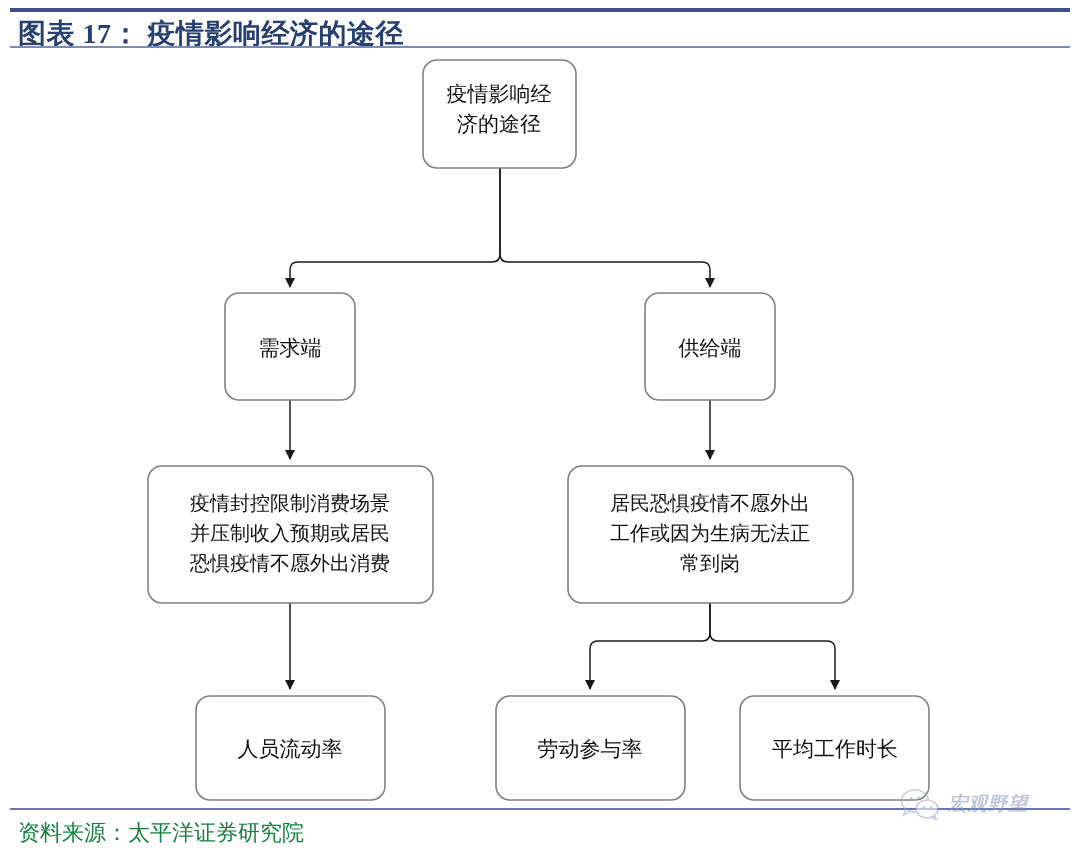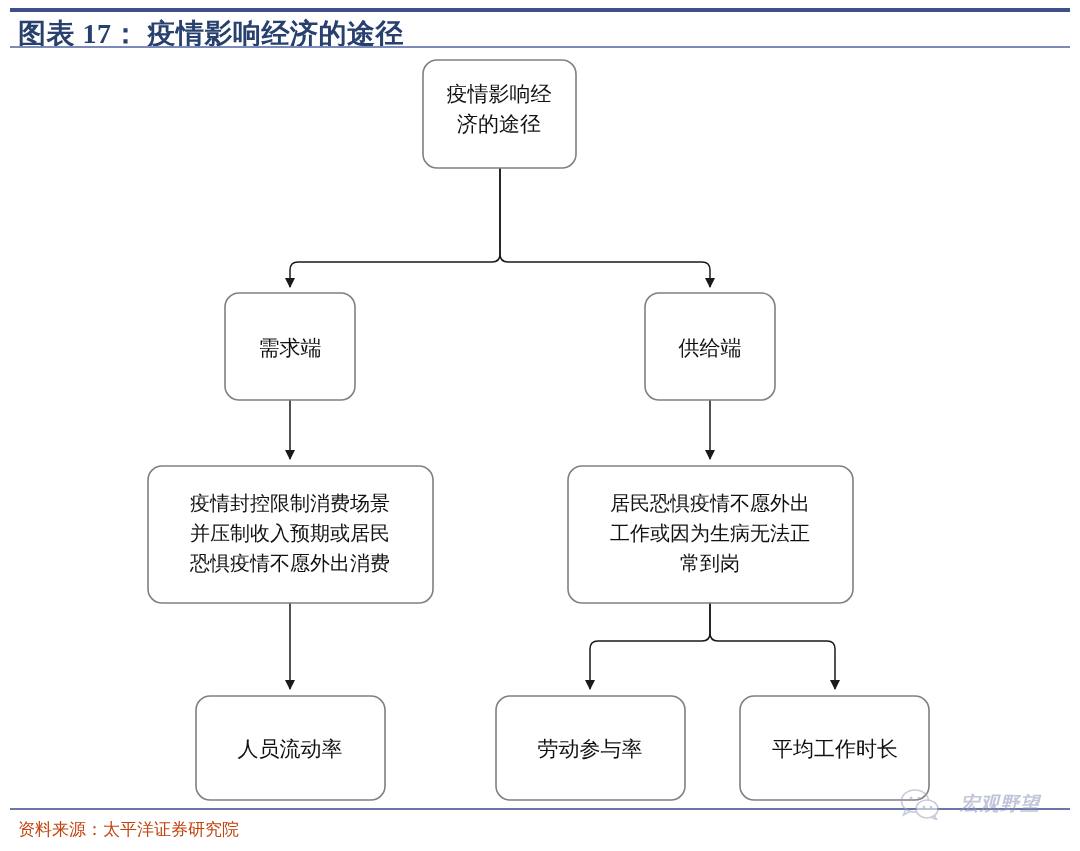--- a/index.html
+++ b/index.html
@@ -70,33 +70,33 @@
     top: 0;
     width: 1060px;
     height: 2px;
     background: #6778a8;
   }
   .src-text {
     position: absolute;
     left: 8px;
     top: 10px;
     font-family: "Liberation Serif", serif;
-    font-size: 17px;
-    color: #c2410c;
+    font-size: 22px;
+    color: #15803d;
     white-space: nowrap;
   }
 
   
   .watermark {
     position: absolute;
     left: 900px;
     top: 788px;
     display: flex;
     align-items: center;
-    gap: 18px;
+    gap: 6px;
     opacity: 0.55;
     pointer-events: none;
   }
   .wm-text {
     font-family: "Liberation Serif", serif;
     font-size: 19px;
     font-style: italic;
     font-weight: 700;
     color: #8e96b8;
     letter-spacing: 1px;

